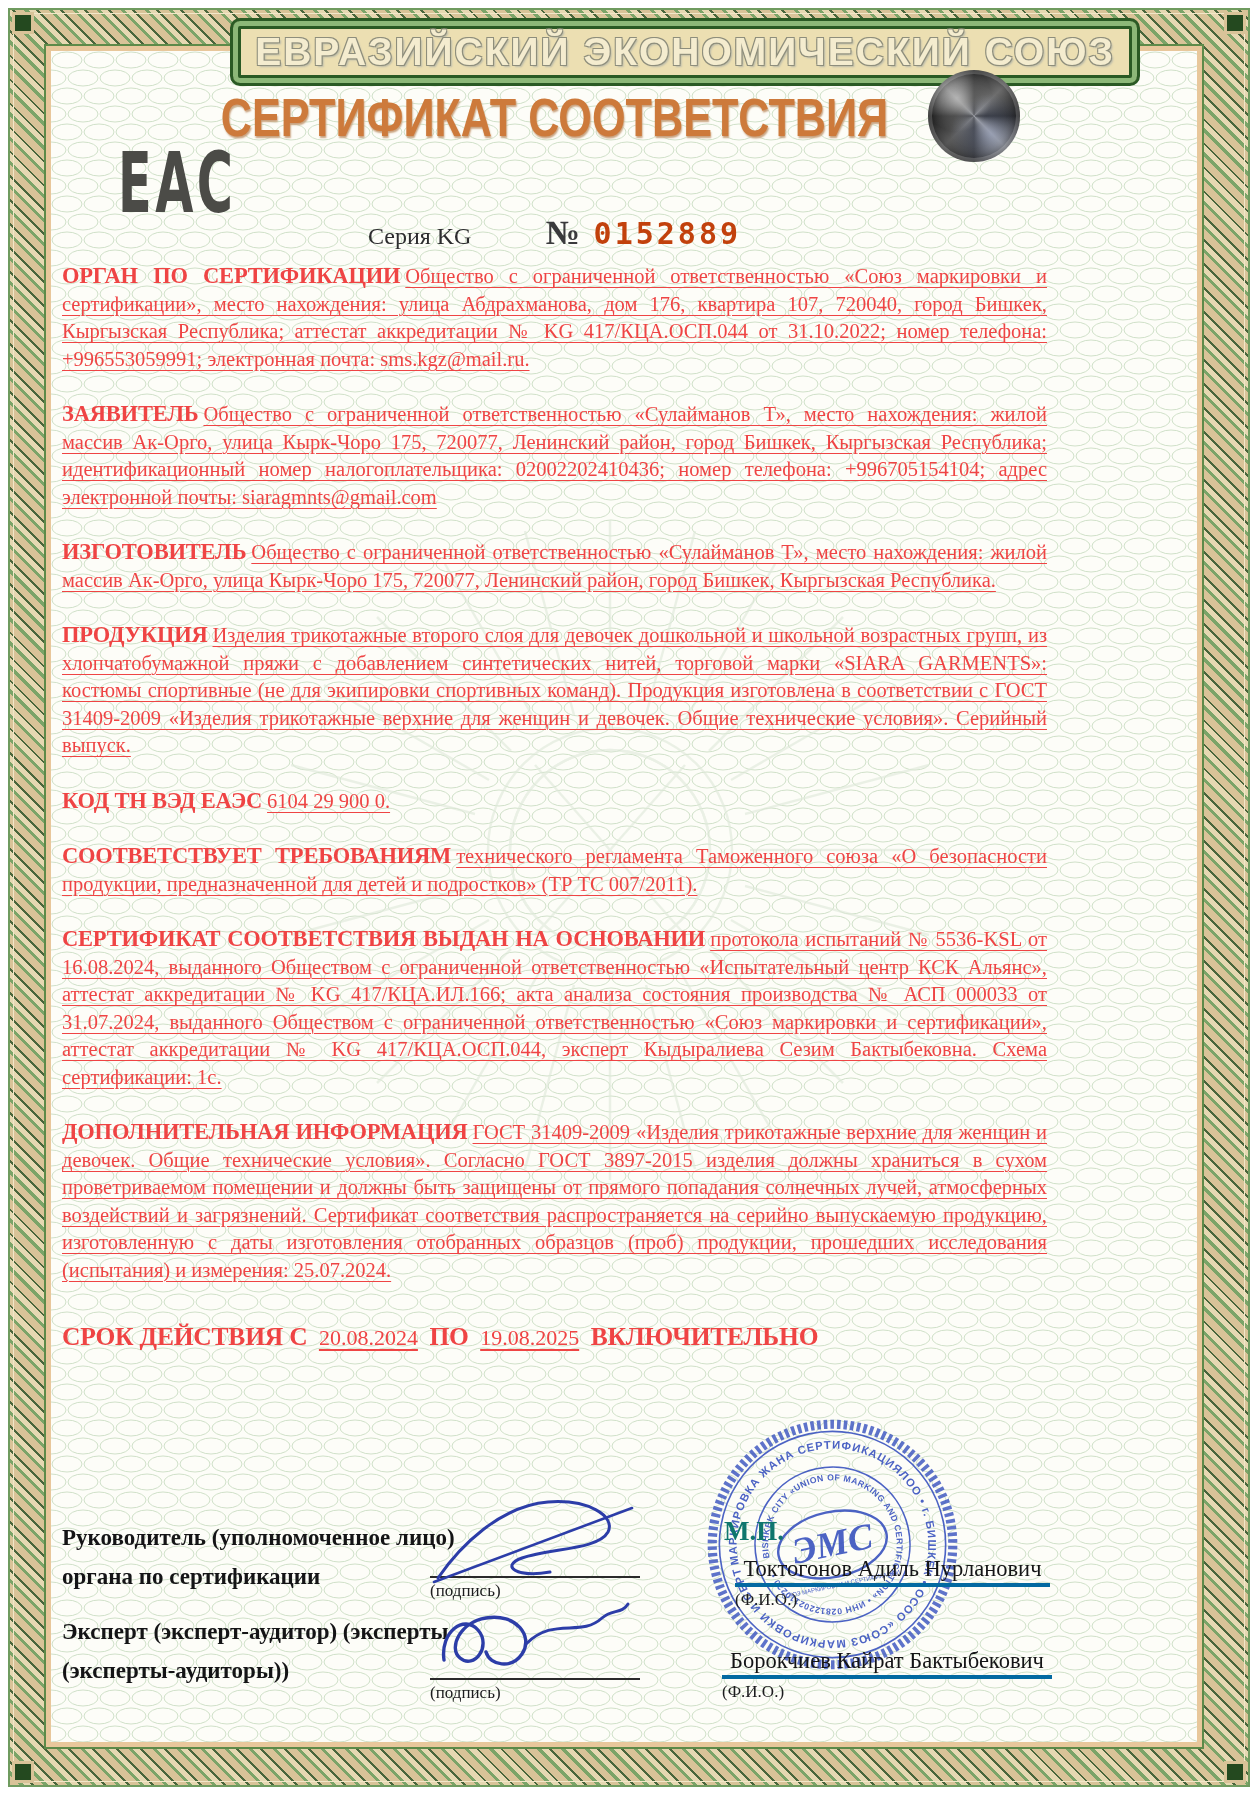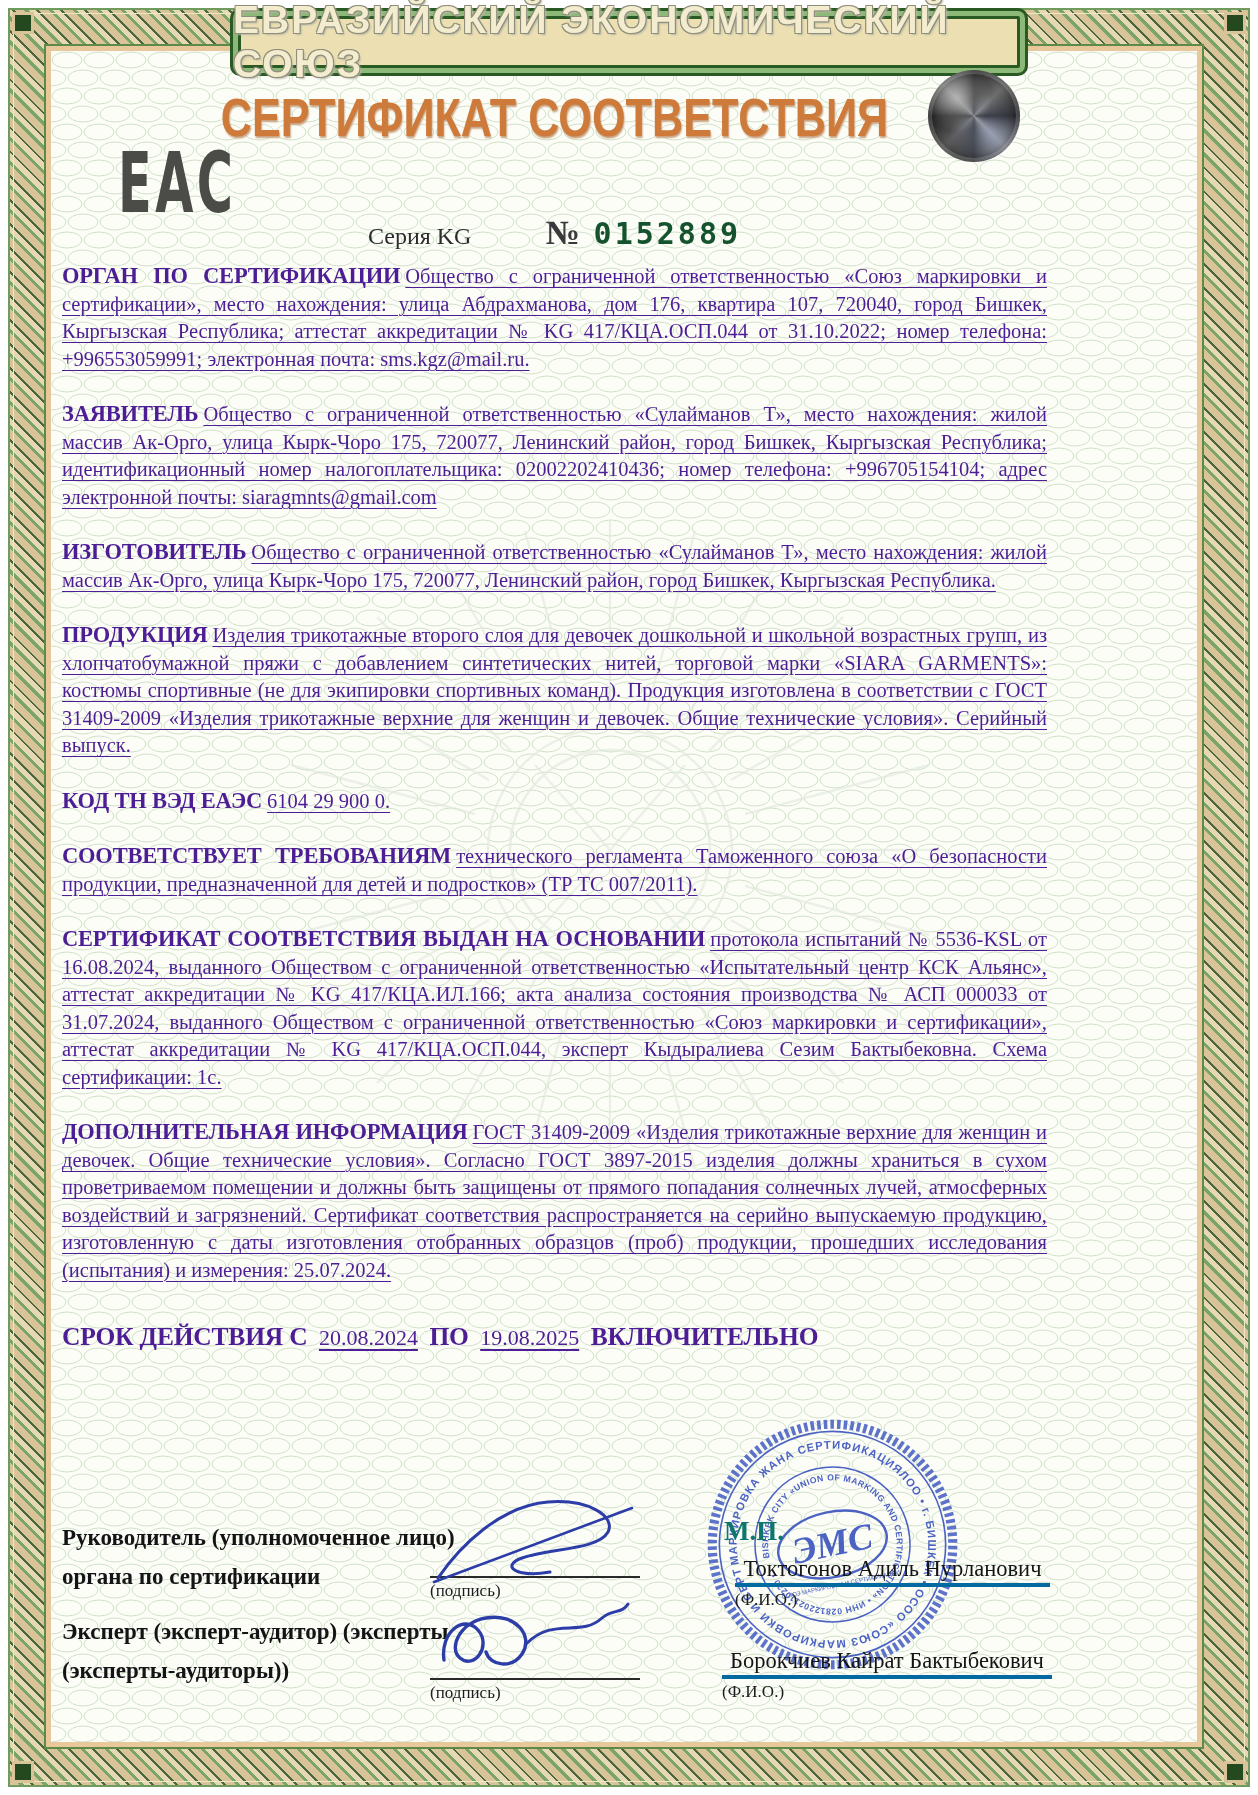--- a/index.html
+++ b/index.html
@@ -13,21 +13,21 @@
   .band::after{content:"";position:absolute;inset:3px;border:1px solid #f1e7c8}
   .cnr{position:absolute;width:22px;height:22px;background:#24491f;z-index:2;box-shadow:inset 0 0 0 3px #d9c398, inset 0 0 0 7px #24491f}
   .inner{position:absolute;left:46px;top:46px;right:56px;bottom:48px;background:#fdfdf8;
          border:5px solid #e8c79b;box-shadow:0 0 0 2px #5d8a49;z-index:2}
   .bg{position:absolute;inset:0;width:100%;height:100%}
   .watermark{position:absolute;left:230px;top:430px;z-index:2;pointer-events:none}
 
   .layer{position:absolute;inset:0;z-index:3}
 
   
-  .banner{position:absolute;left:230px;top:8px;width:798px;height:68px;z-index:5;
+  .banner{position:absolute;left:230px;top:18px;width:910px;height:68px;z-index:5;
           background:#ecdfb2;border:3px solid #2a5a24;border-radius:10px;
           box-shadow:inset 0 0 0 5px #8cb878, inset 0 0 0 8px #2a5a24;
           display:flex;align-items:center;justify-content:center}
   .banner span{font-family:"Liberation Sans",sans-serif;font-weight:bold;font-size:39px;letter-spacing:2px;
           color:#f4eccf;text-shadow:1px 1px 0 #8e8e7c,-1px -1px 0 #8e8e7c,1px -1px 0 #8e8e7c,-1px 1px 0 #8e8e7c,2px 2px 2px #b9b9a8}
 
   .eac{position:absolute;left:118px;top:134px;font-family:"DejaVu Sans",sans-serif;font-weight:bold;
        font-size:56px;color:#4b4b47;letter-spacing:4px;transform:scale(.88,1.5);transform-origin:left top;z-index:4}
 
   .hologram{position:absolute;left:928px;top:70px;width:92px;height:92px;border-radius:50%;z-index:5;
@@ -38,24 +38,24 @@
      box-shadow:inset 0 0 0 4px rgba(255,255,255,.18), inset 0 0 12px rgba(0,0,0,.6)}
 
   .title{position:absolute;left:62px;top:86px;width:985px;text-align:center;z-index:4;
          font-family:"Liberation Sans",sans-serif;font-weight:bold;font-size:54px;color:#cd7a3b;
          transform:scaleX(.8);letter-spacing:0;text-shadow:1px 2px 2px #c9a27e}
   .certno{position:absolute;left:62px;top:160px;width:985px;text-align:center;z-index:4;
           font-weight:bold;font-size:27px;letter-spacing:1px;color:#1f1f22}
   .series{position:absolute;left:62px;top:214px;width:985px;text-align:center;z-index:4;color:#2c2c2e}
   .series .slabel{font-size:24px;margin-right:74px}
   .series .nosign{font-weight:bold;font-size:34px;margin-right:14px;color:#3a3a3c}
-  .series .snum{font-family:"DejaVu Sans Mono",monospace;font-weight:bold;font-size:30px;letter-spacing:3px;color:#14532d}
-
-  
-  .body{position:absolute;left:62px;top:262px;width:985px;color:#4c1d95;z-index:4}
+  .series .snum{font-family:"DejaVu Sans Mono",monospace;font-weight:bold;font-size:30px;letter-spacing:3px;color:#c2410c}
+
+  
+  .body{position:absolute;left:62px;top:262px;width:985px;color:#ef4444;z-index:4}
   .sec{font-size:20.5px;line-height:27.5px;text-align:justify;margin-bottom:27px}
   .sec .lbl{font-weight:bold;font-size:22.5px;letter-spacing:-.2px;padding-right:5px}
   .sec .txt{text-decoration:underline;text-underline-offset:4px;text-decoration-thickness:1.2px}
   .validity{margin-top:38px;font-size:22px;white-space:nowrap}
   .validity b{font-size:25.5px;letter-spacing:-.2px}
   .validity .date{text-decoration:underline;text-underline-offset:4px;padding:0 6px}
 
   
   .role{position:absolute;width:400px;font-weight:bold;font-size:23px;line-height:39px;color:#141416;z-index:4}
   .sigblock{position:absolute;width:210px;z-index:4}

